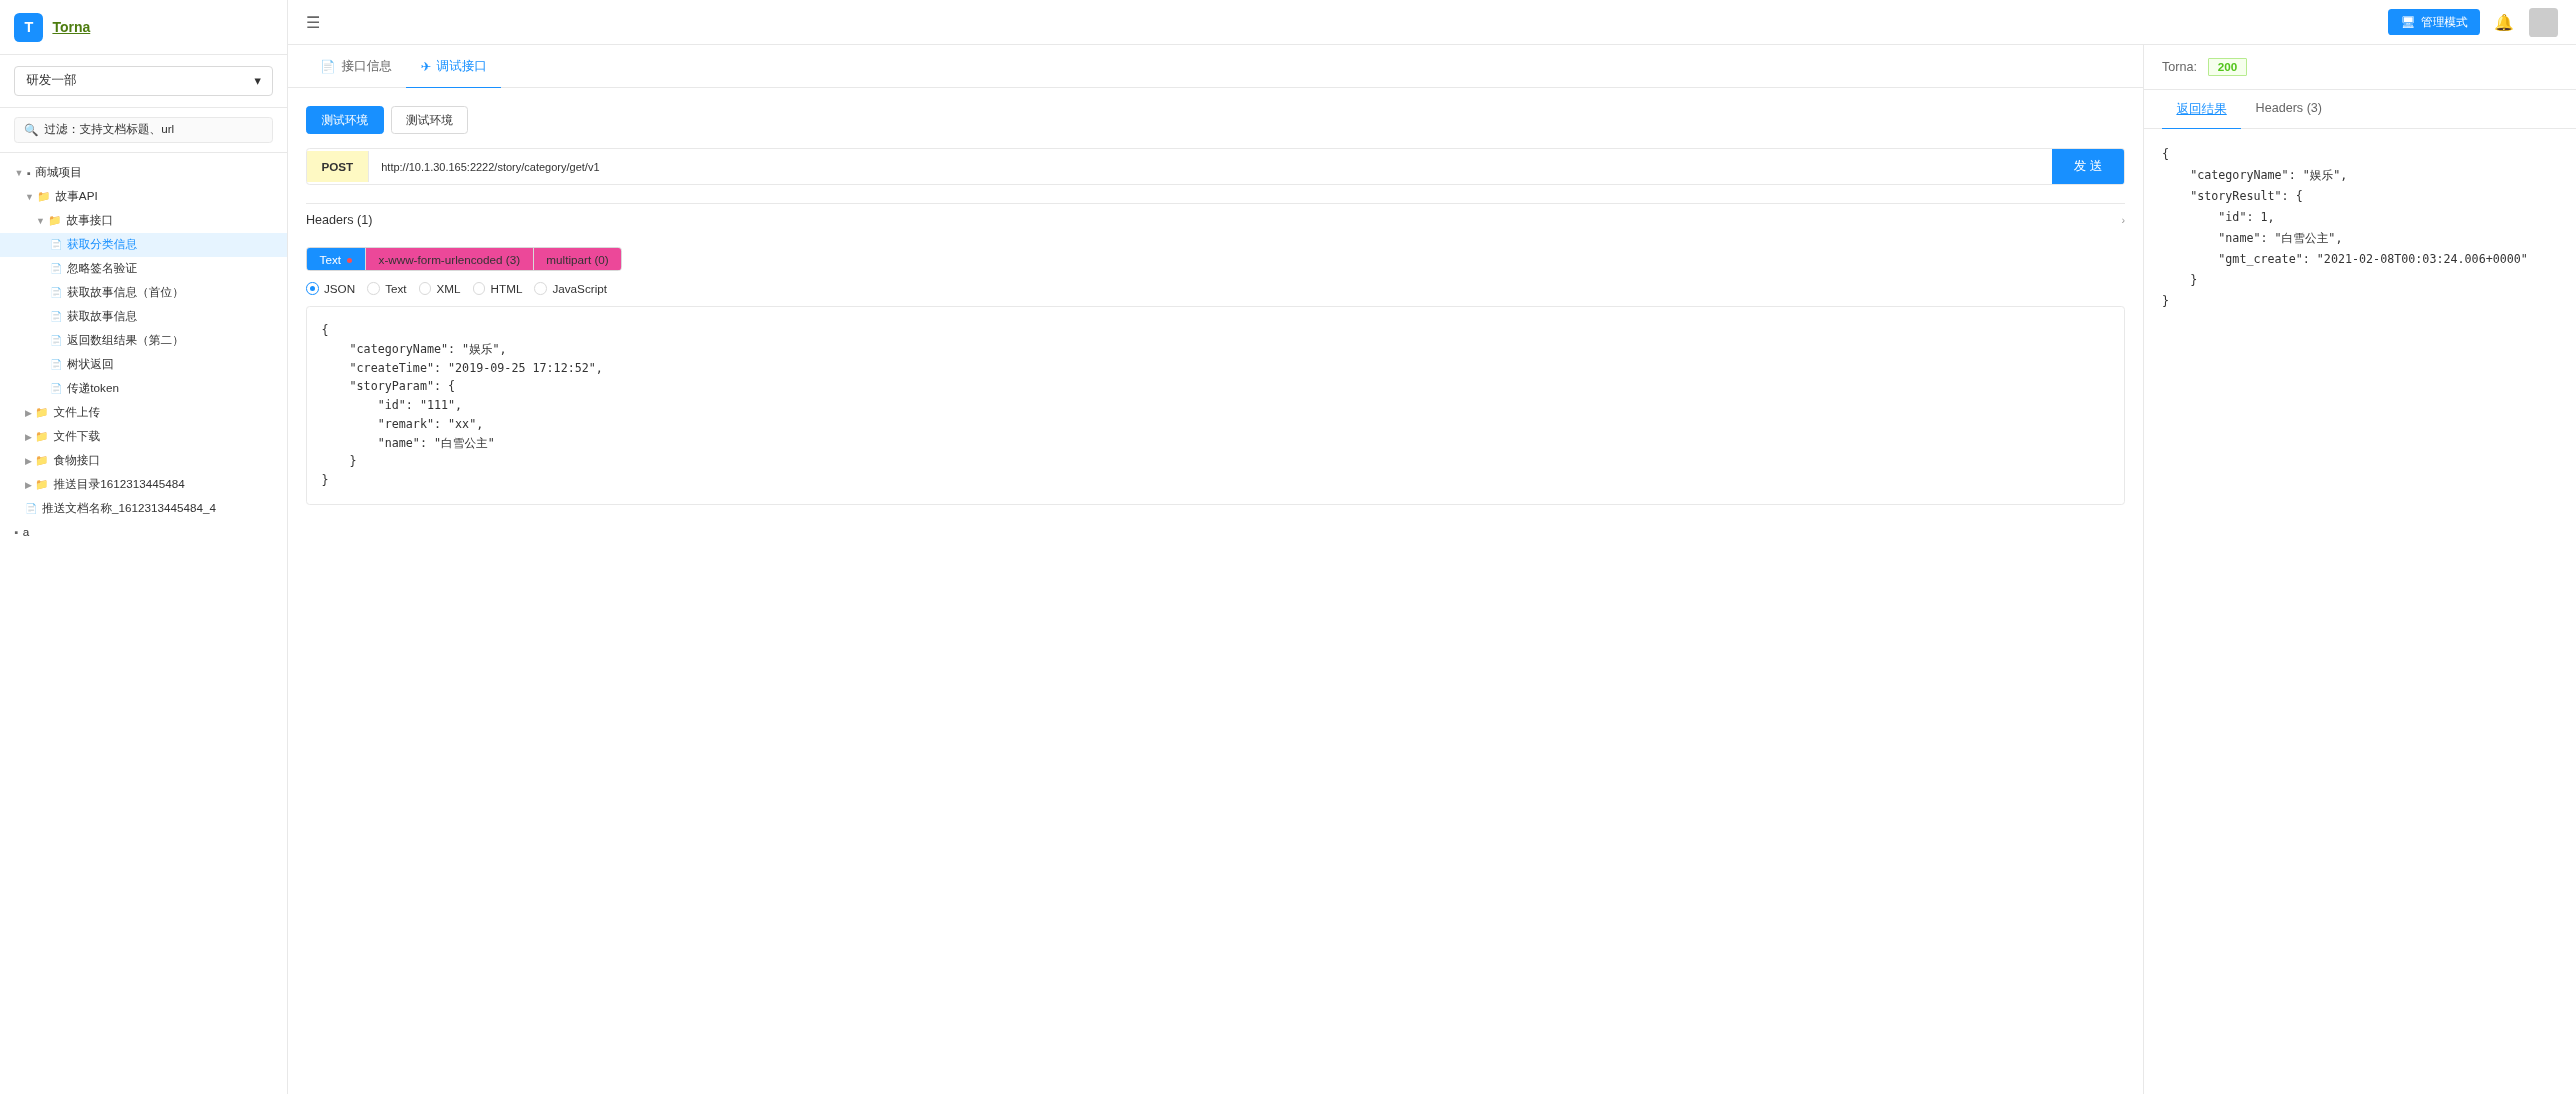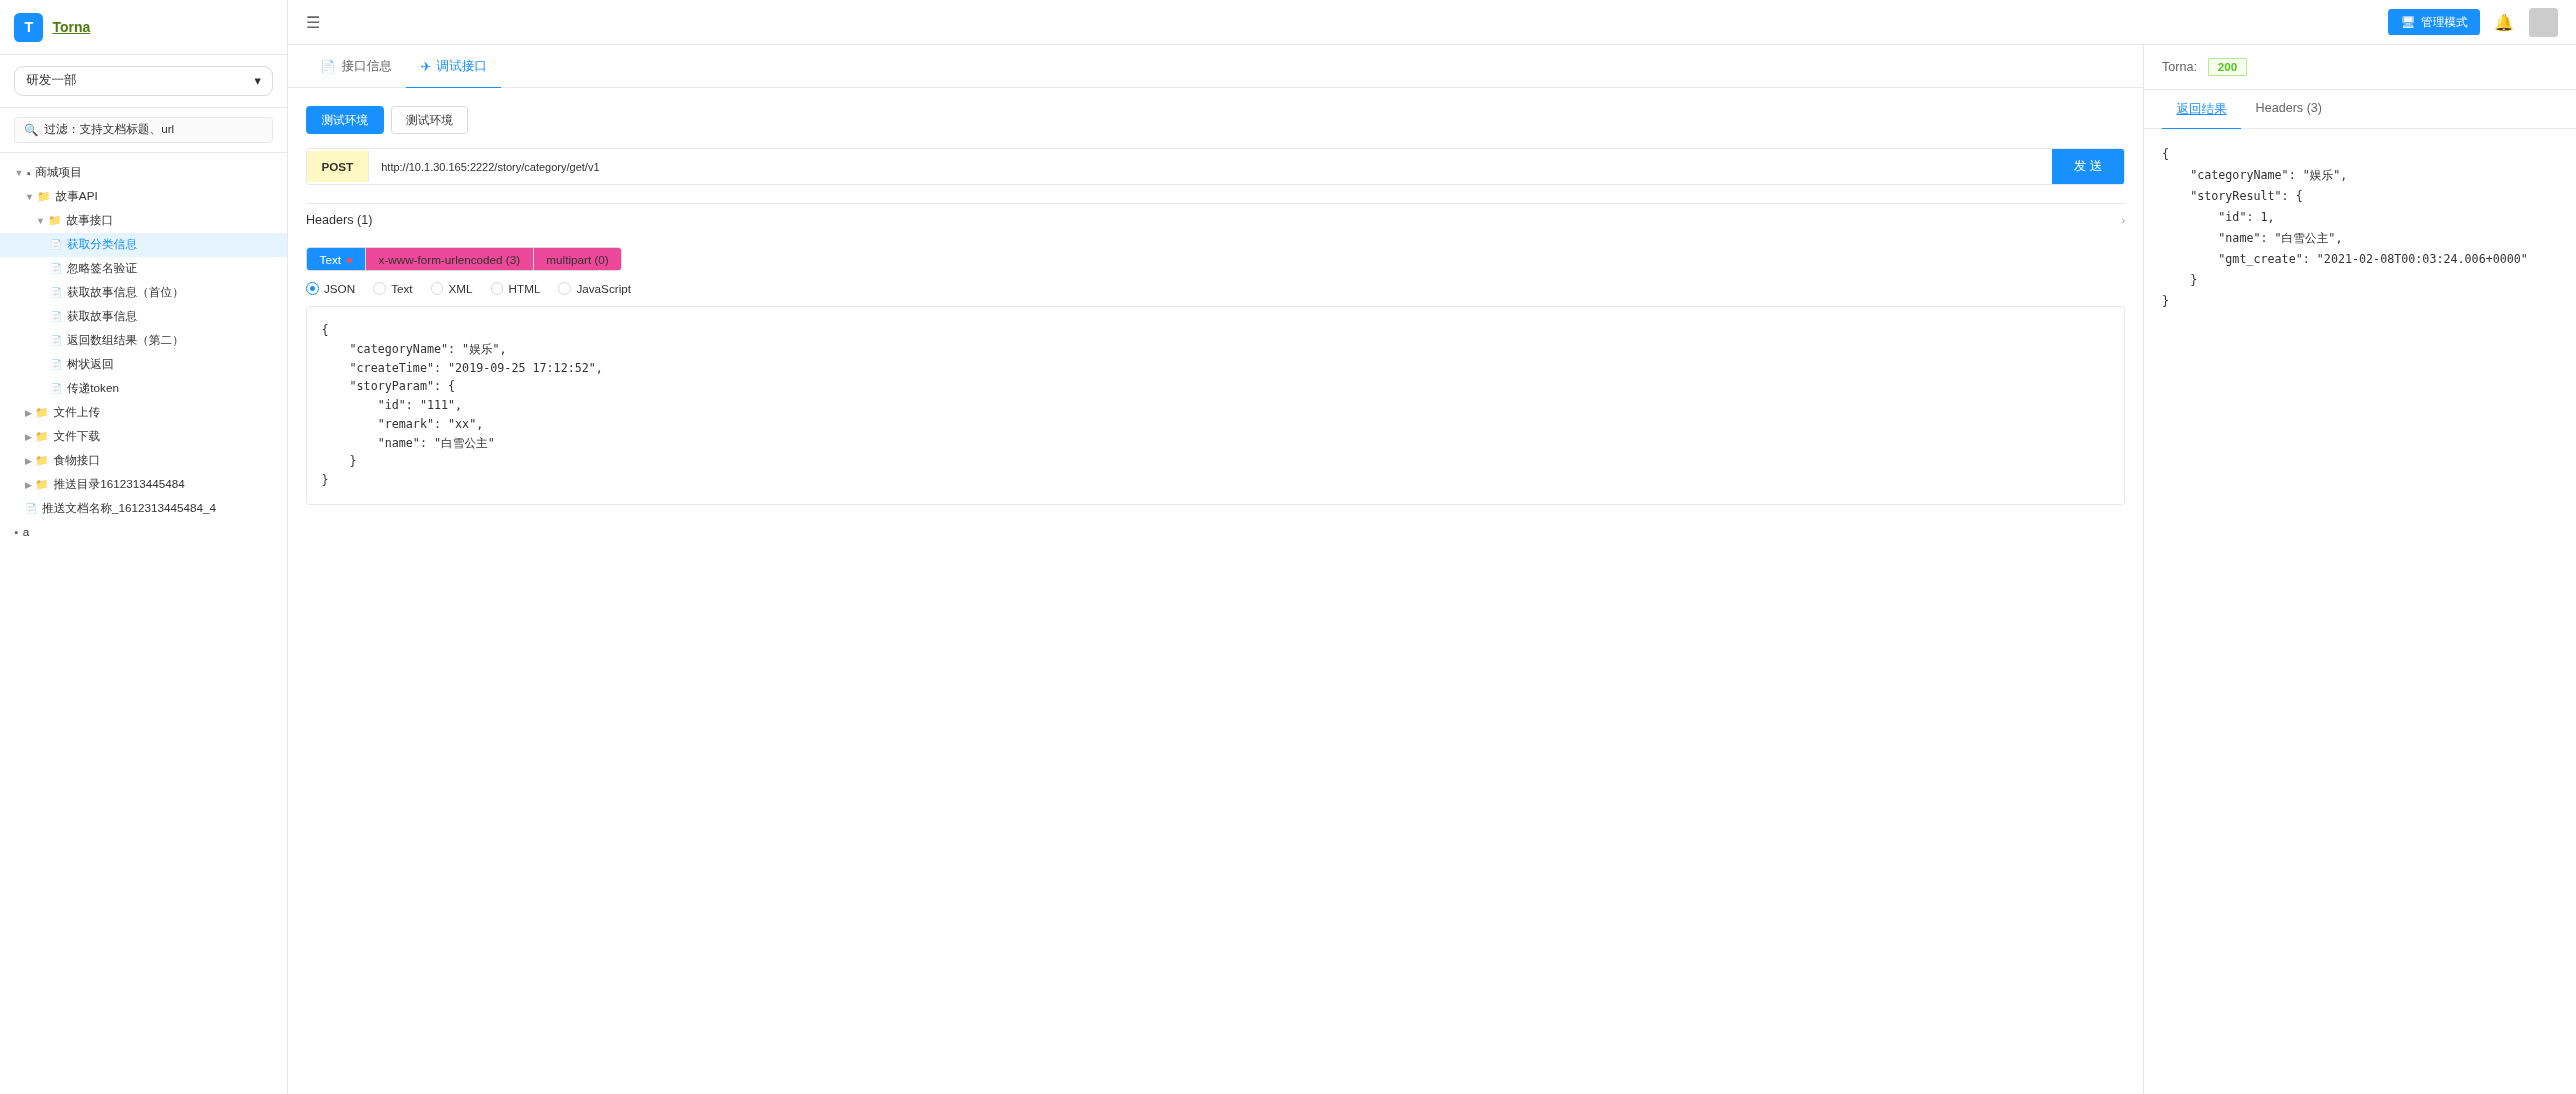--- a/index.html
+++ b/index.html
@@ -4,21 +4,21 @@
   <style>
     * { box-sizing: border-box; margin: 0; padding: 0; }
     body { font-family: -apple-system, BlinkMacSystemFont, 'Segoe UI', sans-serif; font-size: 12.6px; background: #f5f6f7; display: flex; height: 100vh; overflow: hidden; }
 
     
     .sidebar { width: 288px; min-width: 288px; background: #fff; border-right: 0.9px solid #e8e8e8; display: flex; flex-direction: column; height: 100vh; overflow: hidden; }
     .sidebar-header { display: flex; align-items: center; padding: 12.6px 14.4px; border-bottom: 0.9px solid #e8e8e8; }
     .logo-icon { width: 29px; height: 29px; background: #1890ff; border-radius: 5.4px; display: flex; align-items: center; justify-content: center; color: white; font-weight: bold; font-size: 14.4px; margin-right: 9px; flex-shrink: 0; }
     .app-name { font-size: 14px; font-weight: 600; color: #4d7c0f; text-decoration: underline; }
     .dropdown-area { padding: 10.8px 14.4px; border-bottom: 0.9px solid #e8e8e8; }
-    .dept-select { width: 100%; border: 0.9px solid #d9d9d9; border-radius: 9px; padding: 5.4px 10.8px; font-size: 12.6px; display: flex; align-items: center; justify-content: space-between; cursor: pointer; background: #fff; color: #333; }
+    .dept-select { width: 100%; border: 0.9px solid #d9d9d9; border-radius: 4px; padding: 5.4px 10.8px; font-size: 12.6px; display: flex; align-items: center; justify-content: space-between; cursor: pointer; background: #fff; color: #333; }
     .search-area { padding: 9px 14.4px; border-bottom: 0.9px solid #e8e8e8; }
     .search-input { width: 100%; border: 0.9px solid #e8e8e8; border-radius: 3.6px; padding: 5.4px 9px; font-size: 11.7px; color: #999; background: #fafafa; display: flex; align-items: center; gap: 5.4px; }
     .search-input input { border: none; outline: none; background: transparent; font-size: 11.7px; color: #333; width: 100%; }
     .search-input input::placeholder { color: #bbb; }
     .tree-area { flex: 1; overflow-y: auto; padding: 7.2px 0; }
     .tree-item { display: flex; align-items: center; padding: 4.5px 14.4px; cursor: pointer; color: #333; font-size: 11.7px; white-space: nowrap; }
     .tree-item.active { background: #e6f4ff; color: #1890ff; }
     .tree-item .icon { margin-right: 4.5px; font-size: 10.8px; color: #666; }
     .tree-item .arrow { margin-right: 3.6px; font-size: 9px; color: #999; }
     .tree-item .file-icon { margin-right: 4.5px; font-size: 10px; }
@@ -54,21 +54,21 @@
     .url-input { flex: 1; padding: 9px 12.6px; font-size: 11px; color: #333; border: none; outline: none; }
     .send-btn { background: #1890ff; color: white; border: none; padding: 9px 21.6px; font-size: 12.6px; cursor: pointer; white-space: nowrap; }
     .section-header { display: flex; align-items: center; justify-content: space-between; padding: 9px 0; border-top: 0.9px solid #e8e8e8; margin-bottom: 10.8px; font-size: 12.6px; color: #333; }
     .section-title { font-weight: 500; }
     .chevron { color: #999; font-size: 10.8px; }
     .body-tabs { display: flex; gap: 0; margin-bottom: 10.8px; border: 0.9px solid #d9d9d9; border-radius: 3.6px; overflow: hidden; width: fit-content; }
     .body-tab { padding: 4.5px 12.6px; font-size: 11.7px; cursor: pointer; background: #ec4899; color: #333; border-right: 0.9px solid #d9d9d9; }
     .body-tab:last-child { border-right: none; }
     .body-tab.active { background: #1890ff; color: white; }
     .body-tab .dot { display: inline-block; width: 5.4px; height: 5.4px; background: #ff4d4f; border-radius: 50%; margin-left: 2.7px; vertical-align: middle; }
-    .radio-group { display: flex; gap: 18px; margin-bottom: 10.8px; align-items: center; }
+    .radio-group { display: flex; gap: 12px; margin-bottom: 10.8px; align-items: center; }
     .radio-item { display: flex; align-items: center; gap: 5.4px; cursor: pointer; font-size: 11.7px; color: #333; }
     .radio-circle { width: 12.6px; height: 12.6px; border-radius: 50%; border: 1.8px solid #d9d9d9; display: flex; align-items: center; justify-content: center; }
     .radio-circle.checked { border-color: #1890ff; }
     .radio-circle.checked::after { content: ''; width: 5.4px; height: 5.4px; background: #1890ff; border-radius: 50%; }
     .code-area { background: #fff; border: 0.9px solid #e8e8e8; border-radius: 3.6px; padding: 14.4px; font-family: 'Courier New', monospace; font-size: 11.7px; color: #333; line-height: 1.6; min-height: 180px; overflow: auto; }
 
     
     .result-header { padding: 12.6px 18px; border-bottom: 0.9px solid #e8e8e8; display: flex; align-items: center; gap: 10.8px; }
     .status-label { font-size: 12.6px; color: #666; }
     .status-badge { background: #f6ffed; color: #52c41a; border: 0.9px solid #b7eb8f; border-radius: 1px; padding: 1.8px 9px; font-size: 11.7px; font-weight: 600; }

